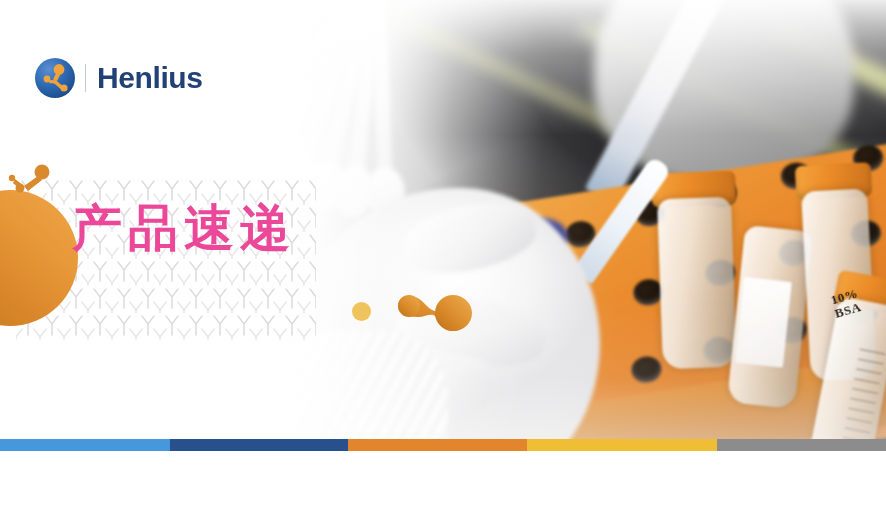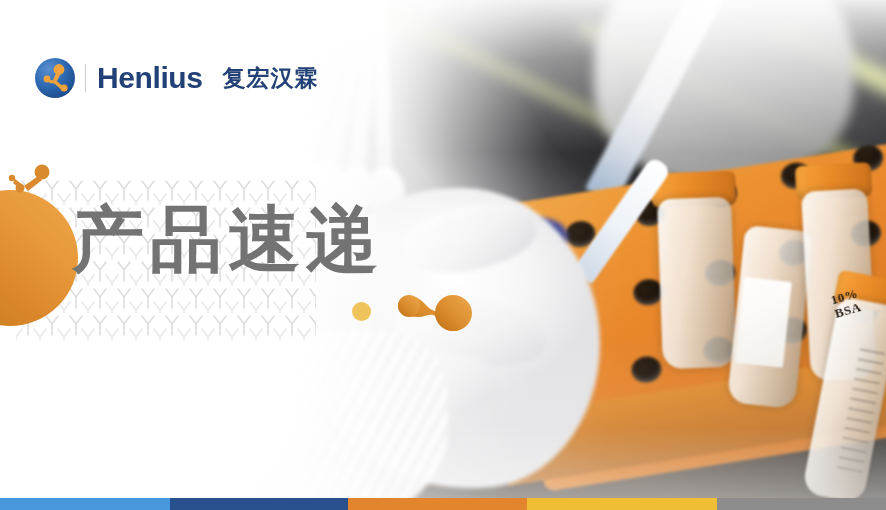--- a/index.html
+++ b/index.html
@@ -1,20 +1,20 @@
 <!DOCTYPE html>
 <html><head>
 <meta charset="utf-8">
 <style>
   html,body{margin:0;padding:0;background:#fff;}
   body{font-family:"Liberation Sans","DejaVu Sans",sans-serif;}
 
   #slide{
     position:relative;
-    width:886px;height:510px;
+    width:886px;height:451px;
     overflow:hidden;
     background:#ffffff;
   }
 
   
   .photo{position:absolute;inset:0;overflow:hidden;}
 
   
   .photo-base{
     position:absolute;inset:0;
@@ -232,21 +232,21 @@
   }
   .logo-cn{
     font-size:23px;font-weight:700;color:#224176;letter-spacing:1px;line-height:1;
     margin-left:20px;font-family:"DejaVu Sans","Liberation Sans",sans-serif;
   }
 
   
   .title-cn{
     position:absolute;left:72px;top:203px;
     font-family:"DejaVu Sans","Liberation Sans",sans-serif;
-    font-size:72px;font-weight:700;color:#737373;letter-spacing:6px;line-height:1;
+    font-size:50px;font-weight:700;color:#ec4899;letter-spacing:6px;line-height:1;
     white-space:nowrap;
   }
   .title-en{
     position:absolute;left:78px;top:292px;
     font-size:30px;font-weight:700;font-style:italic;color:#73757a;
     letter-spacing:.2px;line-height:1.1;white-space:nowrap;
   }
 
   
   .colorbar{position:absolute;left:0;bottom:0;width:886px;height:12px;display:flex;}
@@ -401,21 +401,20 @@
           <circle cx="13" cy="22" r="3.4"></circle>
           <circle cx="30" cy="31" r="3.6"></circle>
           <path d="M22 16.5 L19 22.5 L23 24 L26 18 Z"></path>
           <path d="M15.4 23 L21 23.2 L21 26.4 L15.2 26 Z"></path>
           <path d="M21 22.4 L29 29.2 L26.6 32 L19.2 25.4 Z"></path>
         </g>
       </svg>
     </span>
     <span class="logo-divider"></span>
     <span class="logo-en">Henlius</span>
-    <span class="logo-cn">复宏汉霖</span>
   </div>
 
   <div class="title-cn">产品速递</div>
 
   <div class="colorbar">
       <span style="background: rgb(70, 151, 219); width: 170px;"></span>
       <span style="background: rgb(39, 80, 140); width: 178px;"></span>
       <span style="background: rgb(227, 133, 44); width: 179px;"></span>
       <span style="background: rgb(239, 190, 52); width: 190px;"></span>
       <span style="background: rgb(140, 140, 140); width: 169px;"></span>

